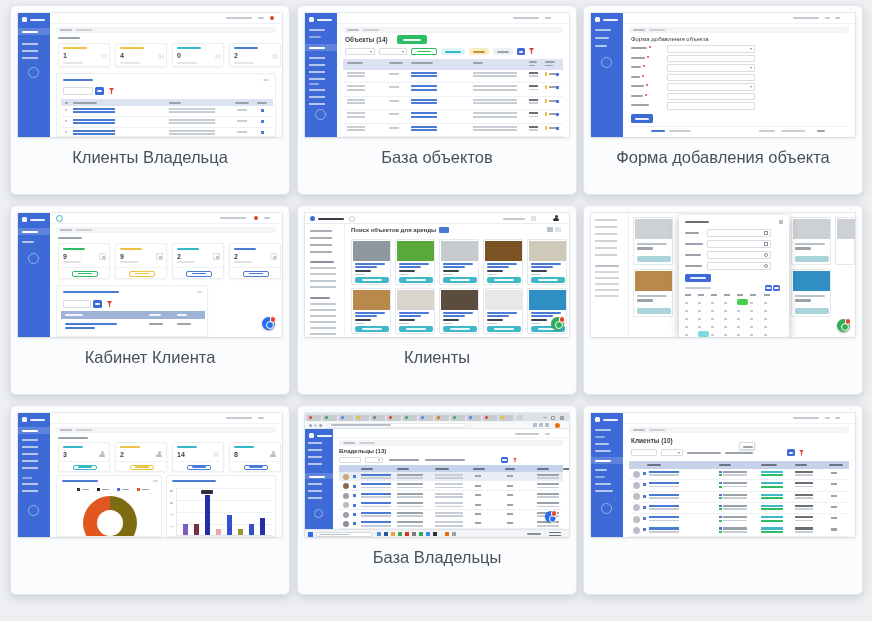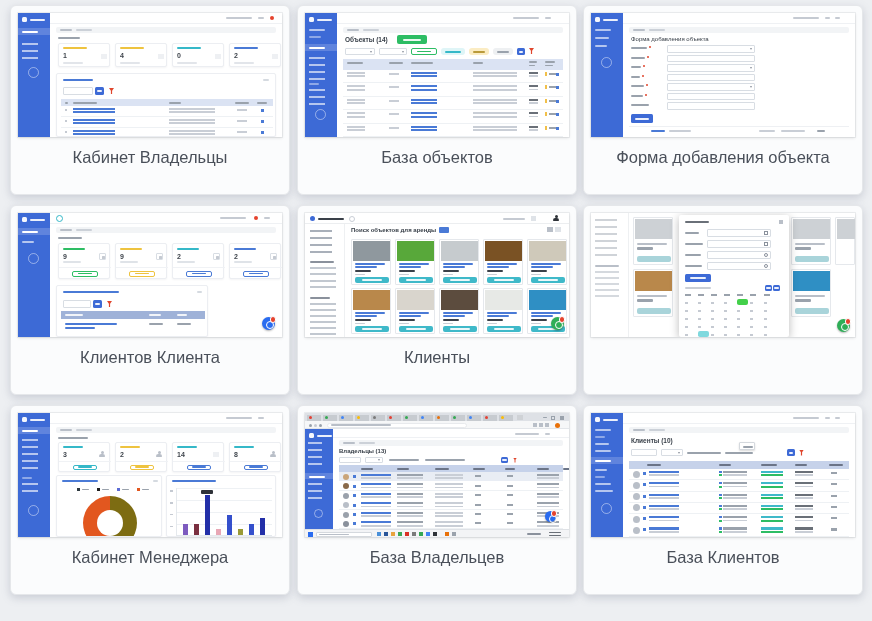--- a/index.html
+++ b/index.html
@@ -128,21 +128,21 @@
       </div>
       <div class="m" style="left:4px;top:32px;width:212px;height:32px;background:repeating-linear-gradient(180deg,transparent 0 10px,#eef1f4 10px 11px)">
         <span class="rep" style="left:4px;top:3px;width:2px;height:28px;background:repeating-linear-gradient(180deg,#c5cad2 0 2px,transparent 2px 11px)"></span>
         <span class="rep" style="left:12px;top:2px;width:42px;height:30px;background:repeating-linear-gradient(180deg,#4a7ad6 0 2px,transparent 2px 3.5px,#4a7ad6 3.5px 5.5px,transparent 5.5px 11px)"></span>
         <span class="rep" style="left:108px;top:2px;width:46px;height:30px;background:repeating-linear-gradient(180deg,#c9ced6 0 2px,transparent 2px 3.5px,#c9ced6 3.5px 5.5px,transparent 5.5px 11px)"></span>
         <span class="rep" style="left:176px;top:3px;width:10px;height:28px;background:repeating-linear-gradient(180deg,#c9ced6 0 2px,transparent 2px 11px)"></span>
         <span class="rep" style="left:200px;top:3px;width:3px;height:28px;background:repeating-linear-gradient(180deg,#4a7ad6 0 3px,transparent 3px 11px)"></span>
       </div>
     </div>
   </div>
-  <div class="caption">Кабинет Владельцы</div>
+  <div class="caption">Клиенты Владельца</div>
 </div>
 
 <div class="gcard" style="left:583px;top:5px">
   <div class="thumb">
     <div class="sb" style="left:0;top:0;width:32px;height:124px">
       <span class="logo"></span>
       <span class="bar bw" style="left:4px;top:16px;width:16px;background:rgba(255,255,255,.62)"></span>
       <span class="bar bw" style="left:4px;top:24px;width:14px;background:rgba(255,255,255,.62)"></span>
       <span class="bar bw" style="left:4px;top:32px;width:12px;background:rgba(255,255,255,.62)"></span>
       <span class="sbcirc" style="top:44px"></span>
@@ -307,21 +307,21 @@
         <span class="bar bw" style="left:88px;top:3px;width:12px"></span>
         <span class="bar bw" style="left:116px;top:3px;width:10px"></span>
       </div>
       <span class="bar bl" style="left:8px;top:37px;width:52px"></span>
       <span class="bar bl" style="left:8px;top:40.5px;width:30px"></span>
       <span class="bar bd" style="left:92px;top:37px;width:14px"></span>
       <span class="bar bd" style="left:120px;top:37px;width:14px"></span>
     </div>
     <span class="wdg rd" style="left:244px;top:104px;background:#2a6cf0"></span>
   </div>
-  <div class="caption">Клиентов Клиента</div>
+  <div class="caption">Кабинет Клиента</div>
 </div>
 
 <div class="gcard" style="left:297px;top:205px">
   <div class="thumb">
     <div class="tb" style="left:0;top:0;width:264px;border-bottom:1px solid #eceef0">
       <span class="dot" style="left:5px;top:3px;width:5px;height:5px;background:var(--blue)"></span>
       <span class="bar" style="left:13px;top:4.5px;width:26px;background:#3a4049"></span>
       <span class="dot" style="left:44px;top:2.5px;width:6px;height:6px;border:1px solid #c9ced6;background:#fff"></span>
       <span class="bar" style="left:198px;top:4.5px;width:22px;background:#c5cad2"></span>
       <span class="m" style="left:226px;top:3px;width:5px;height:5px;background:#dfe3e8"></span>
@@ -556,21 +556,20 @@
         <span class="m" style="left: 28px; bottom: 0px; width: 5px; height: 40px; background: rgb(35, 47, 168);"></span>
         <span class="m" style="left: 39px; bottom: 0px; width: 5px; height: 5.7px; background: rgb(232, 167, 181);"></span>
         <span class="m" style="left: 50px; bottom: 0px; width: 5px; height: 20px; background: rgb(53, 80, 204);"></span>
         <span class="m" style="left: 61px; bottom: 0px; width: 5px; height: 5.7px; background: rgb(154, 154, 53);"></span>
         <span class="m" style="left: 72px; bottom: 0px; width: 5px; height: 11.4px; background: rgb(53, 80, 204);"></span>
         <span class="m" style="left: 83px; bottom: 0px; width: 5px; height: 17.1px; background: rgb(35, 47, 168);"></span>
         <span class="m" style="left:24px;top:2px;width:12px;height:4px;background:#2e3238;border-radius:1px"></span>
       </div>
     </div>
   </div>
-  <div class="caption">Кабинет Менеджера</div>
 </div>
 
 <div class="gcard" style="left:297px;top:405px">
   <div class="thumb">
     <div class="m" style="left:0;top:0;width:264px;height:8px;background:#dee1e6">
       <span class="rep" style="left:2px;top:1.5px;width:206px;height:6.5px;background:repeating-linear-gradient(90deg,#c7cbd0 0 14px,#dee1e6 14px 16px)"></span>
       <span class="dot" style="left:4px;top:3px;width:3px;height:3px;background:#e34034"></span>
       <span class="dot" style="left:20px;top:3px;width:3px;height:3px;background:#34a853"></span>
       <span class="dot" style="left:36px;top:3px;width:3px;height:3px;background:#4285f4"></span>
       <span class="dot" style="left:52px;top:3px;width:3px;height:3px;background:#fbbc05"></span>
@@ -658,21 +657,21 @@
       <span class="m" style="left:114px;top:2px;width:4px;height:4px;background:#34a853"></span>
       <span class="m" style="left:121px;top:2px;width:4px;height:4px;background:#4285f4"></span>
       <span class="m" style="left:128px;top:2px;width:4px;height:4px;background:#2e3238"></span>
       <span class="m" style="left:140px;top:2px;width:4px;height:4px;background:#e8710a"></span>
       <span class="m" style="left:147px;top:2px;width:4px;height:4px;background:#9aa2ac"></span>
       <span class="bar" style="left:222px;top:3px;width:14px;height:1.5px;background:#8a919c"></span>
       <span class="bar" style="left:244px;top:1.5px;width:12px;height:1.5px;background:#6a7078"></span>
       <span class="bar" style="left:244px;top:4.5px;width:12px;height:1.5px;background:#6a7078"></span>
     </div>
   </div>
-  <div class="caption">База Владельцев</div>
+  <div class="caption">База Владельцы</div>
 </div>
 
 <div class="gcard" style="left:583px;top:405px">
   <div class="thumb">
     <div class="sb" style="left:0;top:0;width:32px;height:124px">
       <span class="logo"></span>
       <span class="bar bw" style="left:4px;top:16px;width:16px;background:rgba(255,255,255,.62)"></span>
       <span class="bar bw" style="left:4px;top:23px;width:10px;background:rgba(255,255,255,.42)"></span>
       <span class="bar bw" style="left:4px;top:30px;width:14px;background:rgba(255,255,255,.62)"></span>
       <span class="bar bw" style="left:4px;top:37px;width:16px;background:rgba(255,255,255,.62)"></span>
@@ -716,16 +715,15 @@
       <span class="dot" style="left:4px;top:58px;width:7px;height:7px;background:#b9bfc8"></span>
       <span class="rep" style="left:14px;top:3px;width:3px;height:64px;background:repeating-linear-gradient(180deg,#4a7ad6 0 3px,transparent 3px 11.3px)"></span>
       <span class="rep" style="left:20px;top:2px;width:30px;height:65px;background:repeating-linear-gradient(180deg,#4a7ad6 0 2px,transparent 2px 3.5px,#c9ced6 3.5px 5px,transparent 5px 11.3px)"></span>
       <span class="rep" style="left:90px;top:2px;width:2.5px;height:65px;background:repeating-linear-gradient(180deg,#4a7ad6 0 2px,transparent 2px 3.5px,#2dbd64 3.5px 5.5px,transparent 5.5px 11.3px)"></span>
       <span class="rep" style="left:94px;top:2px;width:24px;height:65px;background:repeating-linear-gradient(180deg,#9aa2ac 0 2px,transparent 2px 3.5px,#c9ced6 3.5px 5px,transparent 5px 11.3px)"></span>
       <span class="rep" style="left:132px;top:2px;width:22px;height:65px;background:repeating-linear-gradient(180deg,#3fb9c9 0 2px,transparent 2px 3.5px,#2dbd64 3.5px 5.5px,transparent 5.5px 11.3px)"></span>
       <span class="rep" style="left:166px;top:2px;width:18px;height:65px;background:repeating-linear-gradient(180deg,#6a7078 0 2px,transparent 2px 3.5px,#c9ced6 3.5px 5px,transparent 5px 11.3px)"></span>
       <span class="rep" style="left:202px;top:3px;width:6px;height:64px;background:repeating-linear-gradient(180deg,#9aa2ac 0 2px,transparent 2px 11.3px)"></span>
     </div>
   </div>
-  <div class="caption">База Клиентов</div>
 </div>
 
 </div>
 
 </body></html>

